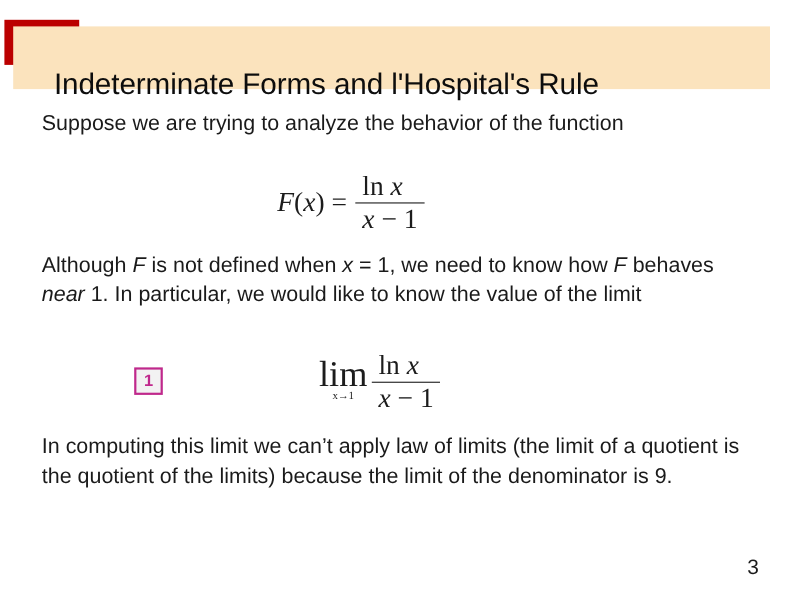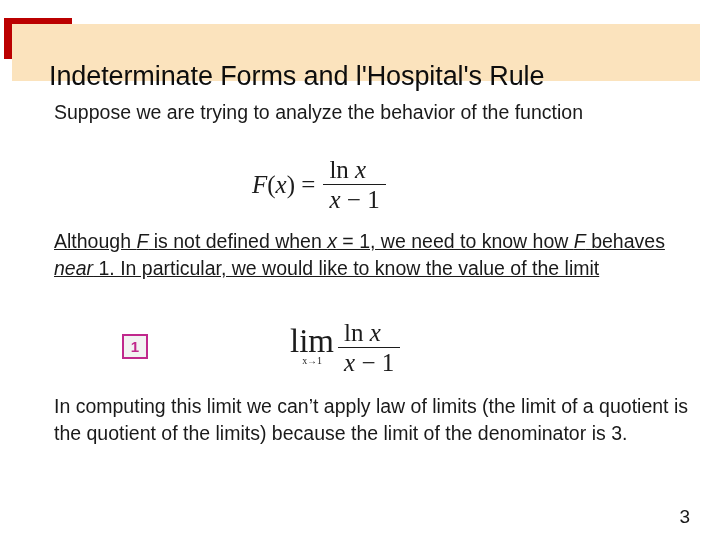--- a/index.html
+++ b/index.html
@@ -51,29 +51,29 @@
     line-height: 34px;
     letter-spacing: -0.1px;
     white-space: nowrap;
     color: #0d0d0d;
     margin-top: 29px;
   }
 
   
   .body-para {
     position: absolute;
-    left: 54px;
+    left: 38px;
     font-size: 19.5px;
     line-height: 26.5px;
     color: #1a1a1a;
   }
   .body-para i { font-style: italic; }
 
   #para-1 { top: 99px;  width: 620px; }
-  #para-2 { top: 228px; width: 650px; text-decoration: underline; }
+  #para-2 { top: 228px; width: 650px; }
   #para-3 { top: 393px; width: 660px; }
 
   
   .math {
     position: absolute;
     font-family: "Liberation Serif", "DejaVu Serif", serif;
     color: #1c1c1c;
     white-space: nowrap;
   }
   .math .var { font-style: italic; }
@@ -196,16 +196,16 @@
   <span id="limit-op">
     <span class="op">lim</span>
     <span class="sub">x→1</span>
   </span><span class="frac">
     <span class="num"><span class="up">ln</span>&nbsp;<span class="var">x</span></span>
     <span class="den"><span class="var">x</span>&nbsp;<span class="up">−</span>&nbsp;<span class="up">1</span></span>
   </span>
 </div>
 
 <div class="body-para" id="para-3">
-  <span>In computing this limit we can’t apply law of limits (the limit of a quotient is the quotient of the limits) because the limit of the denominator is 3.</span>
+  <span>In computing this limit we can’t apply law of limits (the limit of a quotient is the quotient of the limits) because the limit of the denominator is 9.</span>
 </div>
 
 <div id="page-number">3</div>
 
 </body></html>

